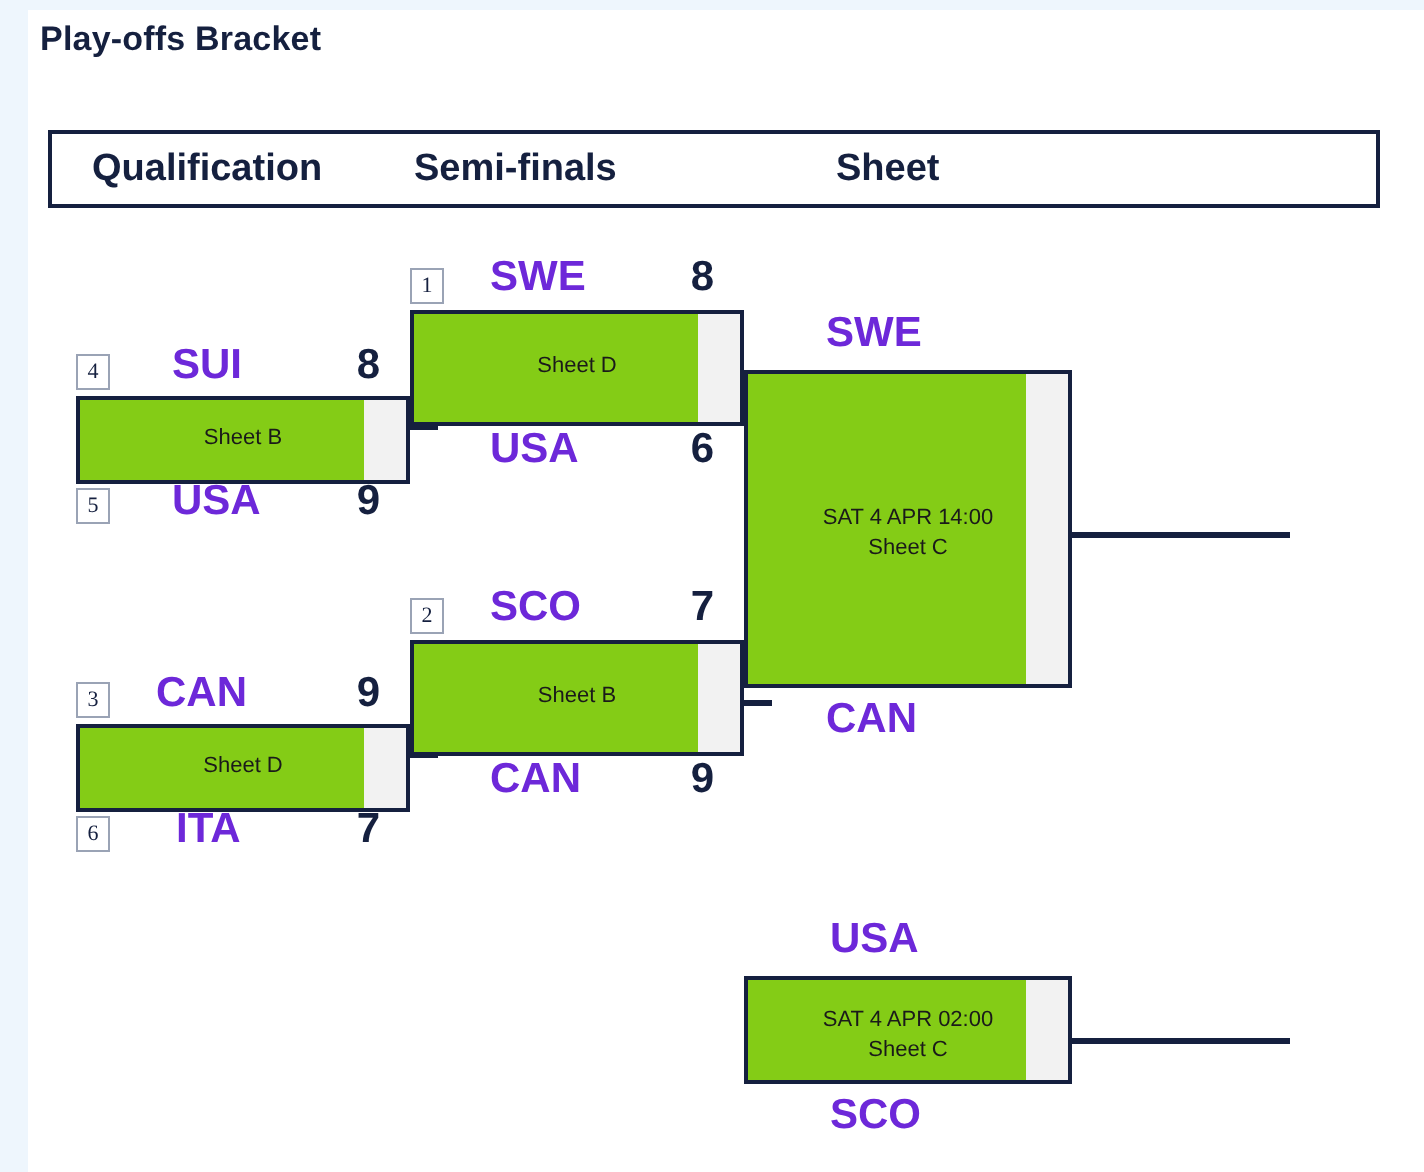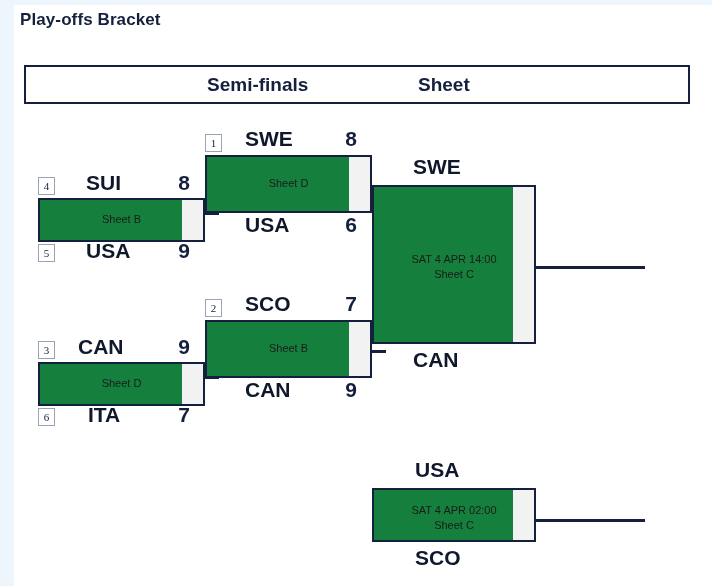--- a/index.html
+++ b/index.html
@@ -69,21 +69,21 @@
 
   
   .match {
     position: absolute;
   }
   .match-box {
     position: absolute;
     left: 0; top: 0;
     box-sizing: border-box;
     border: 2px solid #15203f;
-    background: #15803d;
+    background: #84cc16;
   }
   .match-shade {
     position: absolute;
     top: 0;
     width: 21px;
     height: 100%;
     background: #f2f2f2;
     box-sizing: border-box;
   }
   .match-info {
@@ -99,21 +99,21 @@
 
   
   .slot {
     position: absolute;
     height: 26px;
   }
   .slot-team {
     position: absolute;
     font-size: 21px;
     font-weight: bold;
-    color: #0f172a;
+    color: #6d28d9;
     white-space: nowrap;
   }
   .slot-score {
     position: absolute;
     font-size: 21px;
     font-weight: bold;
     color: #15203f;
     text-align: right;
     white-space: nowrap;
   }
@@ -140,20 +140,21 @@
 </style>
 </head>
 <body>
 
 <div id="left-strip"></div>
 <div id="top-strip"></div>
 
 <div id="page-title">Play-offs Bracket</div>
 
 <div id="stage-header">
+  <div class="stage-label s0">Qualification</div>
   <div class="stage-label s1">Semi-finals</div>
   <div class="stage-label s2">Sheet</div>
 </div>
 
 <div id="bracket">
 
   <div class="match" style="left:38px; top:171px; width:167px;">
     <div class="slot" style="left:0; top:0; width:167px;">
       <div class="seed" style="left:0; top:6px;">4</div>
       <div class="slot-team" style="left:48px; top:0;">SUI</div>

